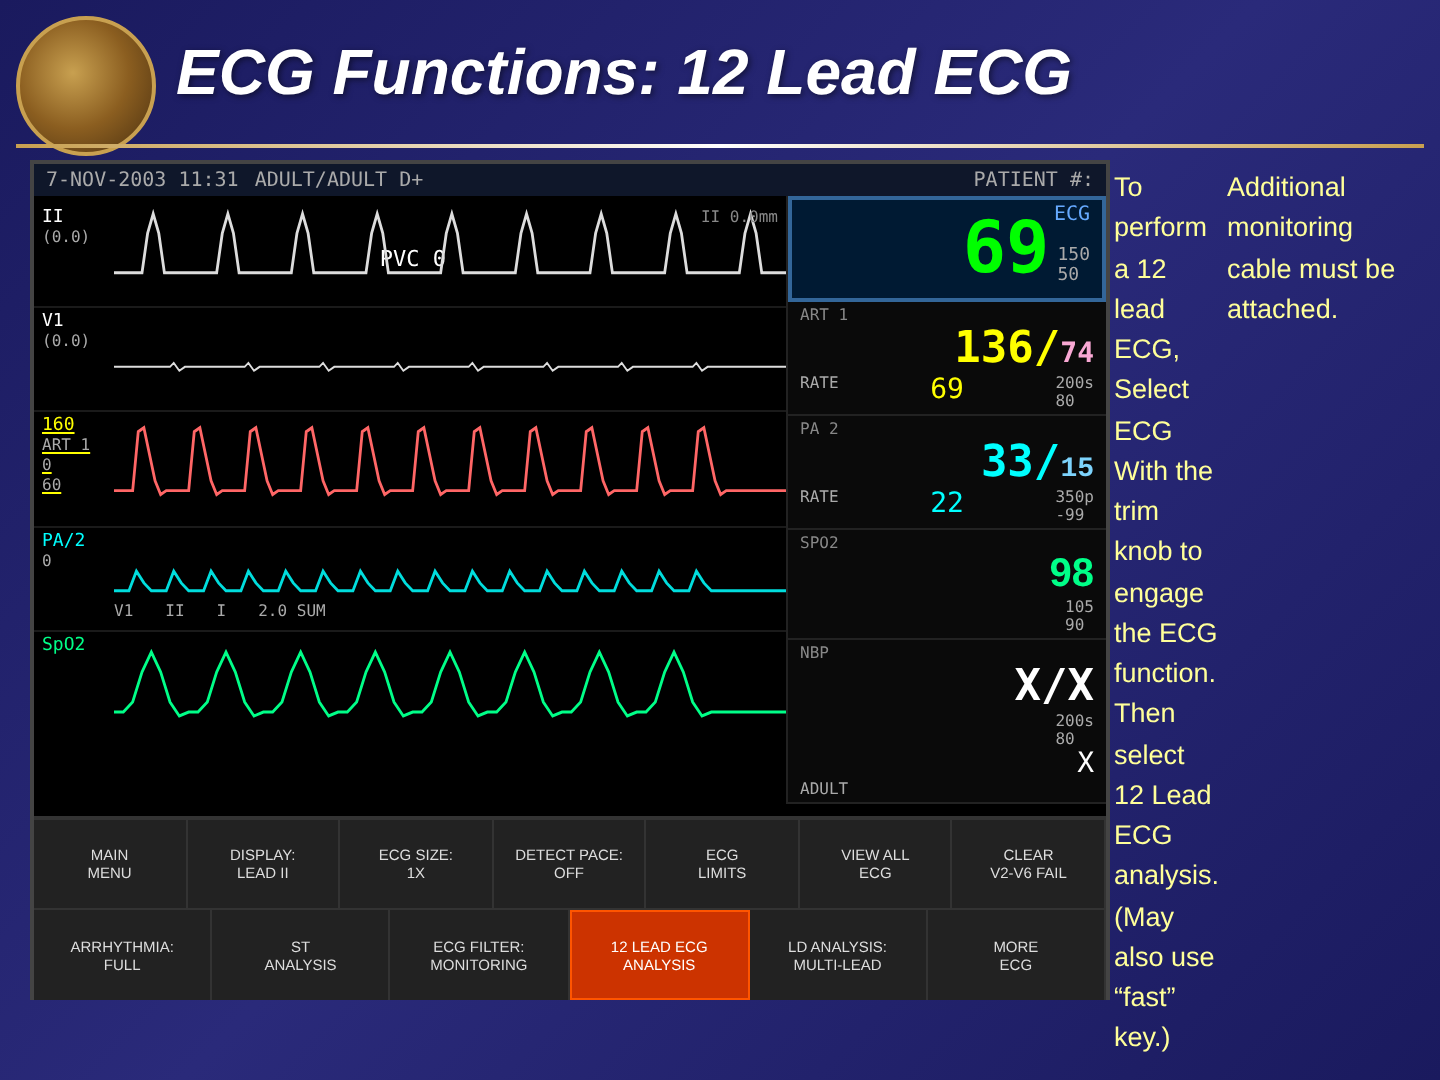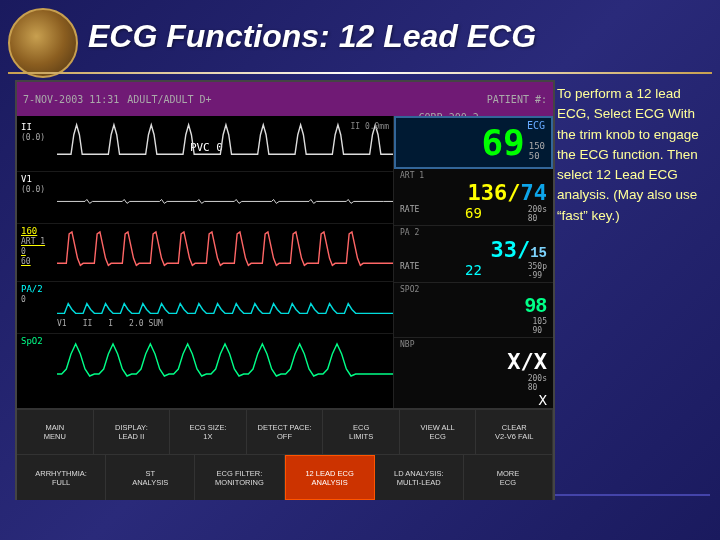--- a/index.html
+++ b/index.html
@@ -50,22 +50,22 @@
       left: 15px;
       width: 540px;
       height: 420px;
       background: #000000;
       border: 2px solid #444;
     }
 
     
     .monitor-topbar {
       width: 100%;
-      height: 34px;
-      background: #701a75;
+      height: 16px;
+      background: #0f172a;
       display: flex;
       align-items: center;
       padding: 0 6px;
       gap: 8px;
     }
 
     .monitor-topbar-text {
       color: #aaa;
       font-size: 10px;
       font-family: monospace;
@@ -225,21 +225,21 @@
     }
 
     
     .info-panel {
       position: absolute;
       top: 80px;
       right: 10px;
       width: 155px;
       height: 420px;
       display: flex;
-      flex-direction: column;
+      flex-direction: row;
     }
 
     .info-text-top {
       color: #ffff99;
       font-size: 13.5px;
       line-height: 1.5;
       padding: 4px 2px;
       flex: 1;
     }
 
@@ -346,21 +346,21 @@
               <span>150</span>
                 <span>50</span>
             </div>
           </div>
         </div>
 
         <div class="readout-block">
           <span class="readout-label">ART 1</span>
           <div style="display:flex;align-items:baseline">
             <span style="color:#ffff00;font-size:22px;font-family:monospace;font-weight:bold">136/</span>
-            <span style="color:#0ea5e9;font-size:22px;font-family:monospace;font-weight:bold">74</span>
+            <span style="color:#f9a8d4;font-size:14px;font-family:monospace;font-weight:bold">74</span>
           </div>
           <div style="display:flex;justify-content:space-between;width:100%">
             <span style="color:#aaa;font-size:8px;font-family:monospace">RATE</span>
             <span style="color:#ffff00;font-size:14px;font-family:monospace">69</span>
             <span style="color:#aaa;font-size:8px;font-family:monospace">200s<br>80</span>
           </div>
         </div>
 
         <div class="readout-block">
           <span class="readout-label">PA 2</span>
@@ -419,15 +419,16 @@
         <div class="btn-cell">LD ANALYSIS:<br>MULTI-LEAD</div>
         <div class="btn-cell">MORE<br>ECG</div>
       </div>
     </div>
 
   </div>
 
   <div class="info-panel">
     <div class="info-text-top">To perform a 12 lead ECG, Select ECG With the trim knob to engage the ECG function. Then select 12 Lead ECG analysis. (May also use “fast” key.)</div>
     <div class="divider-line"></div>
+    <div class="info-text-bottom">Additional monitoring cable must be attached.</div>
   </div>
 
 </div>
 
 </body></html>

